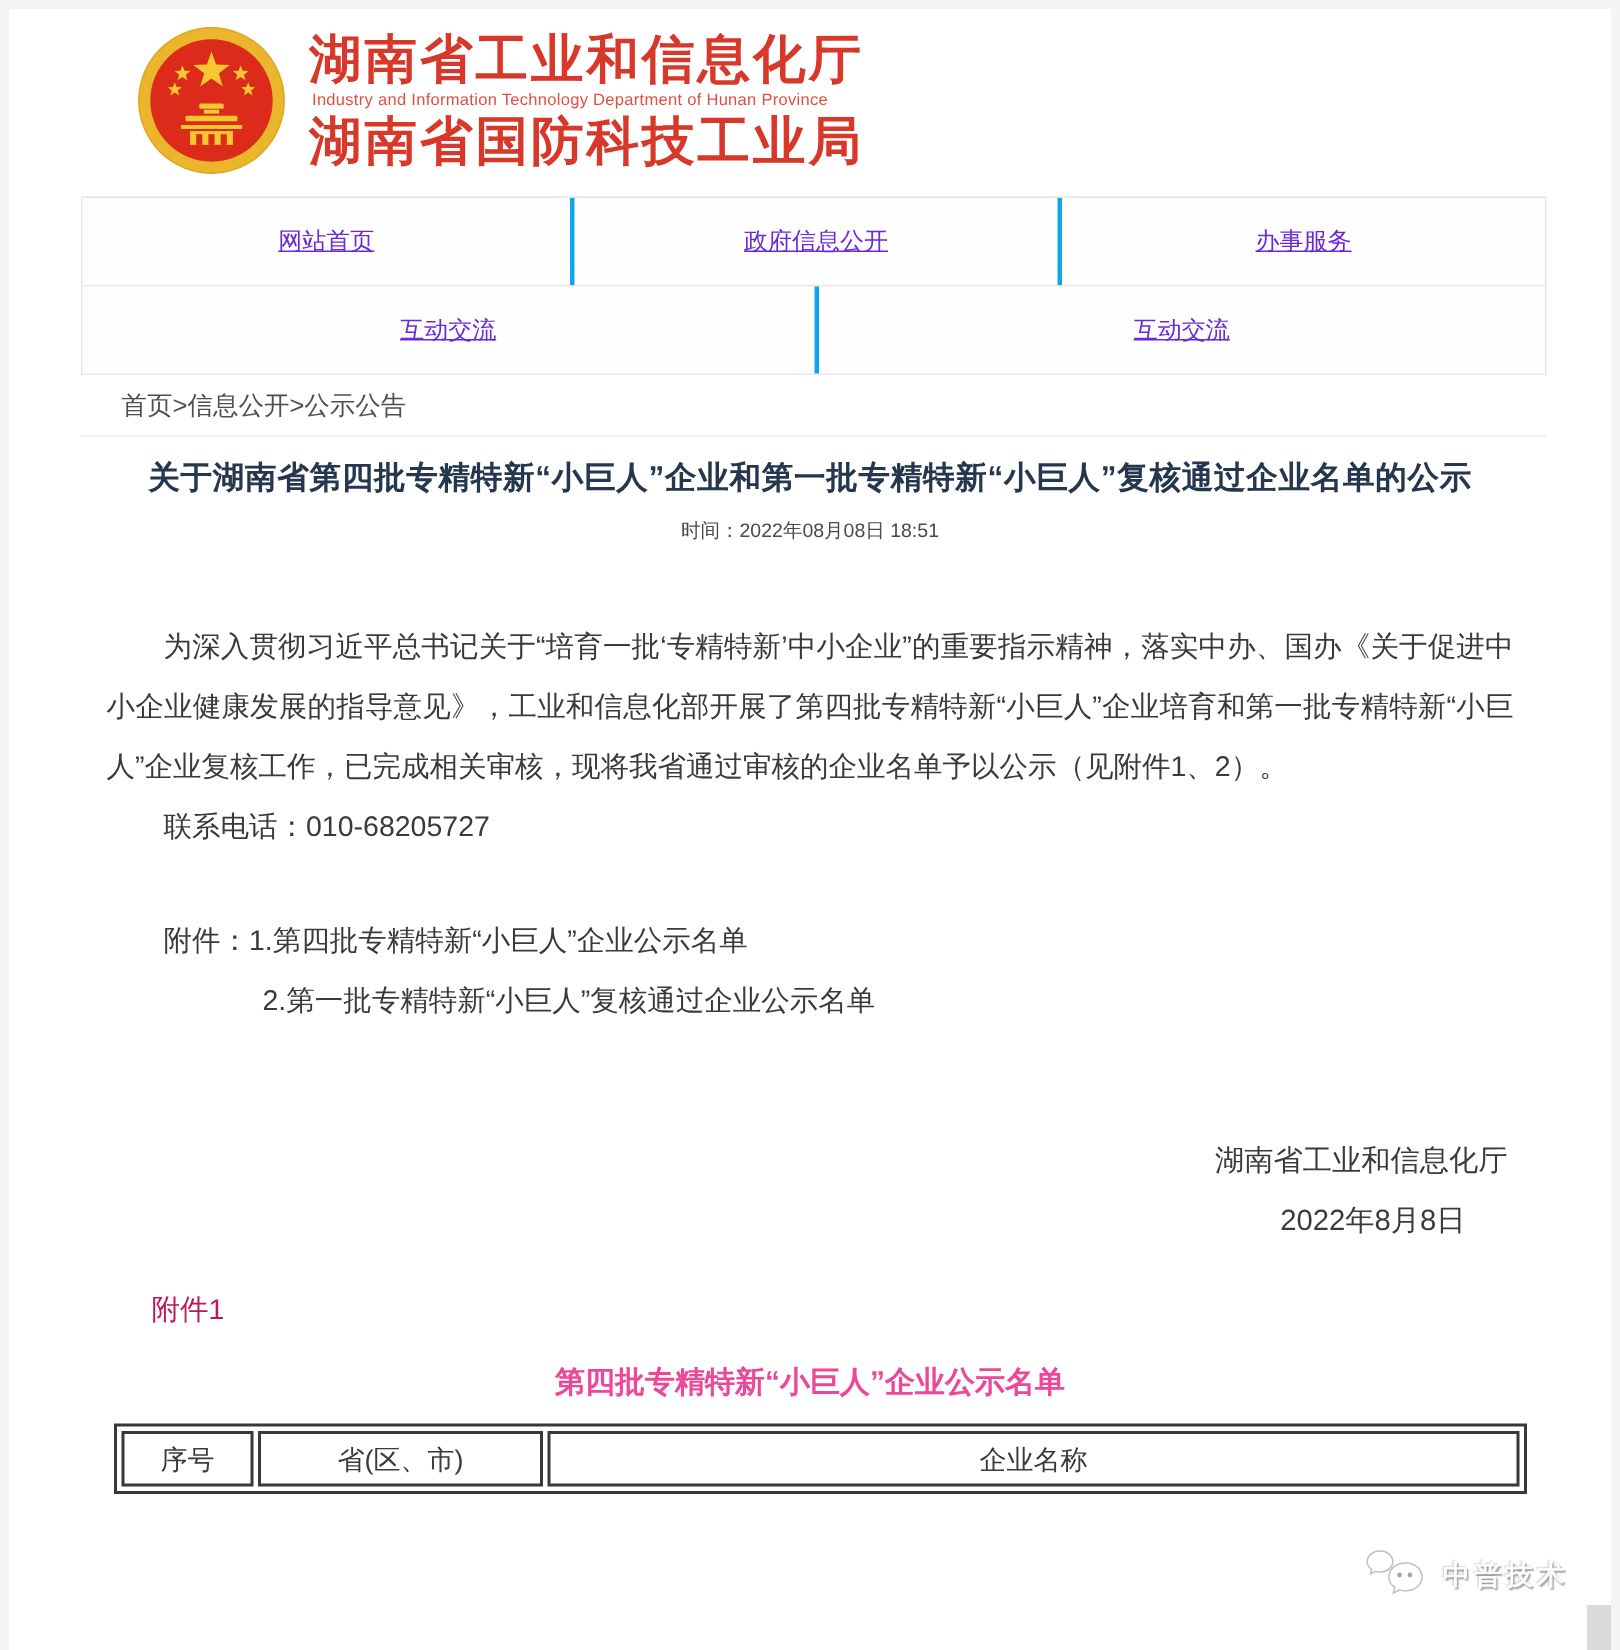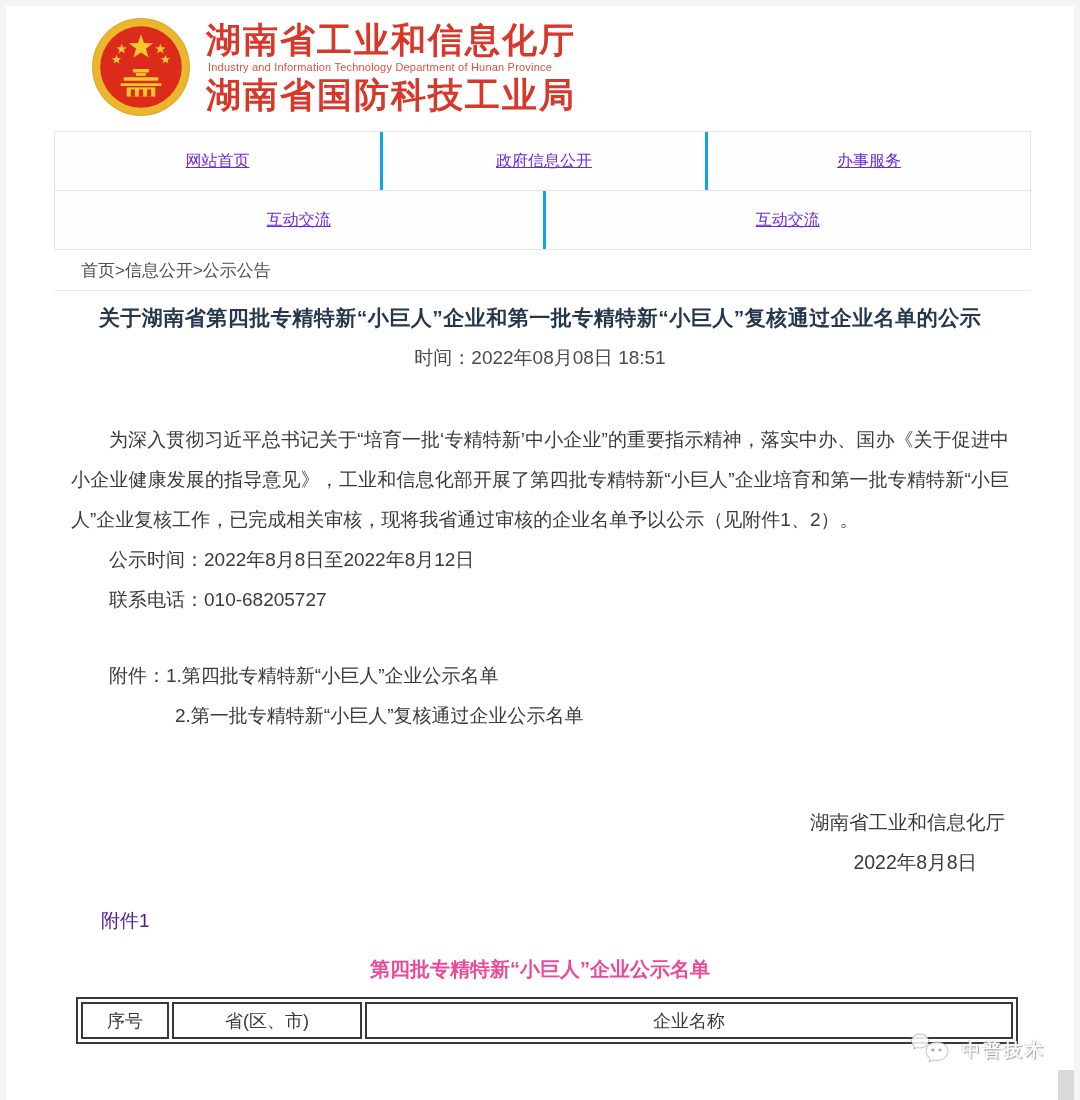--- a/index.html
+++ b/index.html
@@ -39,35 +39,35 @@
     padding-left: 27px; font-size: 17px; color: #4f4f4f;
     border-bottom: 1px solid #eaeaea;
   }
 
   
   .article { padding: 0 65px; }
   .article-title {
     margin-top: 13px; text-align: center;
     font-size: 21px; font-weight: bold; color: #25374e; letter-spacing: 0.5px;
   }
-  .article-time { margin-top: 13px; text-align: center; font-size: 19px; color: #4a4a4a; }
+  .article-time { margin-top: 13px; text-align: center; font-size: 13px; color: #4a4a4a; }
 
   .article-body { margin-top: 49px; font-size: 19px; color: #3a3a3a; line-height: 40px; text-align: justify; }
   .para { text-indent: 2em; }
   .info-line { text-indent: 2em; }
   .spacer-line { height: 36px; }
   .attach-first { text-indent: 2em; }
   .attach-second { padding-left: 104px; }
 
   .signature { margin-top: 66px; text-align: right; font-size: 19.5px; color: #3a3a3a; padding-right: 4px; }
   .sig-org { line-height: 40px; }
   .sig-date { line-height: 40px; padding-right: 28px; }
 
   
-  .attach1-label { margin: 26px 0 0 30px; font-size: 19px; color: #4c1d95; }
+  .attach1-label { margin: 26px 0 0 30px; font-size: 19px; color: #be185d; }
   .table-title { margin-top: 22px; text-align: center; font-size: 20px; font-weight: bold; color: #ec4899; }
 
   .table-wrap { margin: 14px 0 0 5px; width: 942px; position: relative; }
   table.list {
     width: 942px; border-collapse: separate; border-spacing: 3px;
     border: 2px solid #383838; background: #ffffff;
   }
   table.list th, table.list td {
     border: 2px solid #383838; font-weight: normal;
     font-size: 18px; color: #3a3a3a; background: #ffffff;
@@ -138,21 +138,20 @@
   </div>
 
   <div class="breadcrumb">首页&gt;信息公开&gt;公示公告</div>
 
   <div class="article">
     <div class="article-title">关于湖南省第四批专精特新“小巨人”企业和第一批专精特新“小巨人”复核通过企业名单的公示</div>
     <div class="article-time">时间：2022年08月08日 18:51</div>
 
     <div class="article-body">
       <div class="para">为深入贯彻习近平总书记关于“培育一批‘专精特新’中小企业”的重要指示精神，落实中办、国办《关于促进中小企业健康发展的指导意见》，工业和信息化部开展了第四批专精特新“小巨人”企业培育和第一批专精特新“小巨人”企业复核工作，已完成相关审核，现将我省通过审核的企业名单予以公示（见附件1、2）。</div>
-      <div class="info-line">公示时间：2022年8月8日至2022年8月12日</div>
       <div class="info-line">联系电话：010-68205727</div>
       <div class="spacer-line"></div>
       <div class="attach-first">附件：1.第四批专精特新“小巨人”企业公示名单</div>
       <div class="attach-second">2.第一批专精特新“小巨人”复核通过企业公示名单</div>
 
       <div class="signature">
         <div class="sig-org">湖南省工业和信息化厅</div>
         <div class="sig-date">2022年8月8日</div>
       </div>
     </div>

